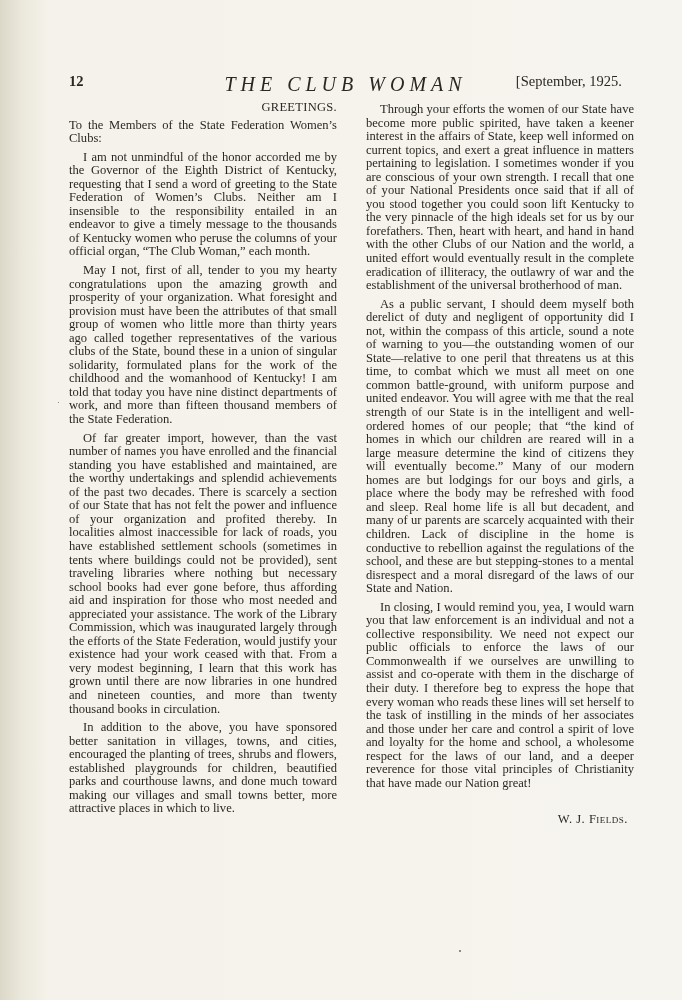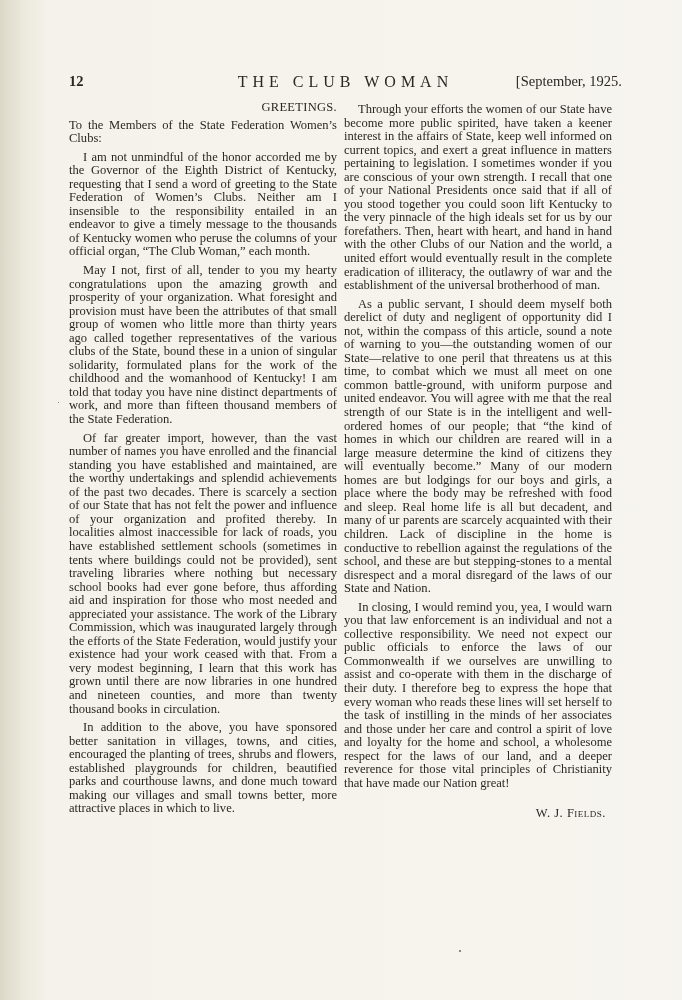--- a/index.html
+++ b/index.html
@@ -11,34 +11,34 @@
     position:relative;
   }
   .page { position:absolute; left:0; top:0; width:569px; height:1000px;padding-left:11px; }
   .header {
     position:absolute; top:73px; left:69px; width:553px; height:20px;
     font-size:14.5px;
   }
   .page-number { position:absolute; left:0; top:0; font-weight:bold; }
   .running-title {
     position:absolute; left:0; right:0; top:0; text-align:center;
-    letter-spacing:5px; font-size:16px;
+    font-style:italic; letter-spacing:5px; font-size:20px;
   }
   .issue-date { position:absolute; right:0; top:0; }
   .col {
     position:absolute; top:101px; width:268px;
     font-size:12.55px; line-height:13.55px; text-align:justify;
   }
   .col-left { left:69px; }
-  .col-right { left:344px; top:103px; }
+  .col-right { left:366px; top:103px; }
   .title { text-align:right; font-size:12.5px; letter-spacing:0.3px; margin:0 0 4px 0; }
   .salutation { margin:0 0 5px 0; text-indent:0; }
   p { margin:0 0 5px 0; text-indent:14px; hyphens:manual; }
   .signature {
-    text-align:right; margin-top:17px; padding-right:6px;
+    text-align:right; margin-top:23px; padding-right:6px;
     font-variant:small-caps; letter-spacing:0.5px;
   }
   .blot { position:absolute; width:2px; height:2px; background:#6a6a60; border-radius:50%; }
 </style>
 </head>
 <body>
 
 <div class="page">
 
   <div class="header">

